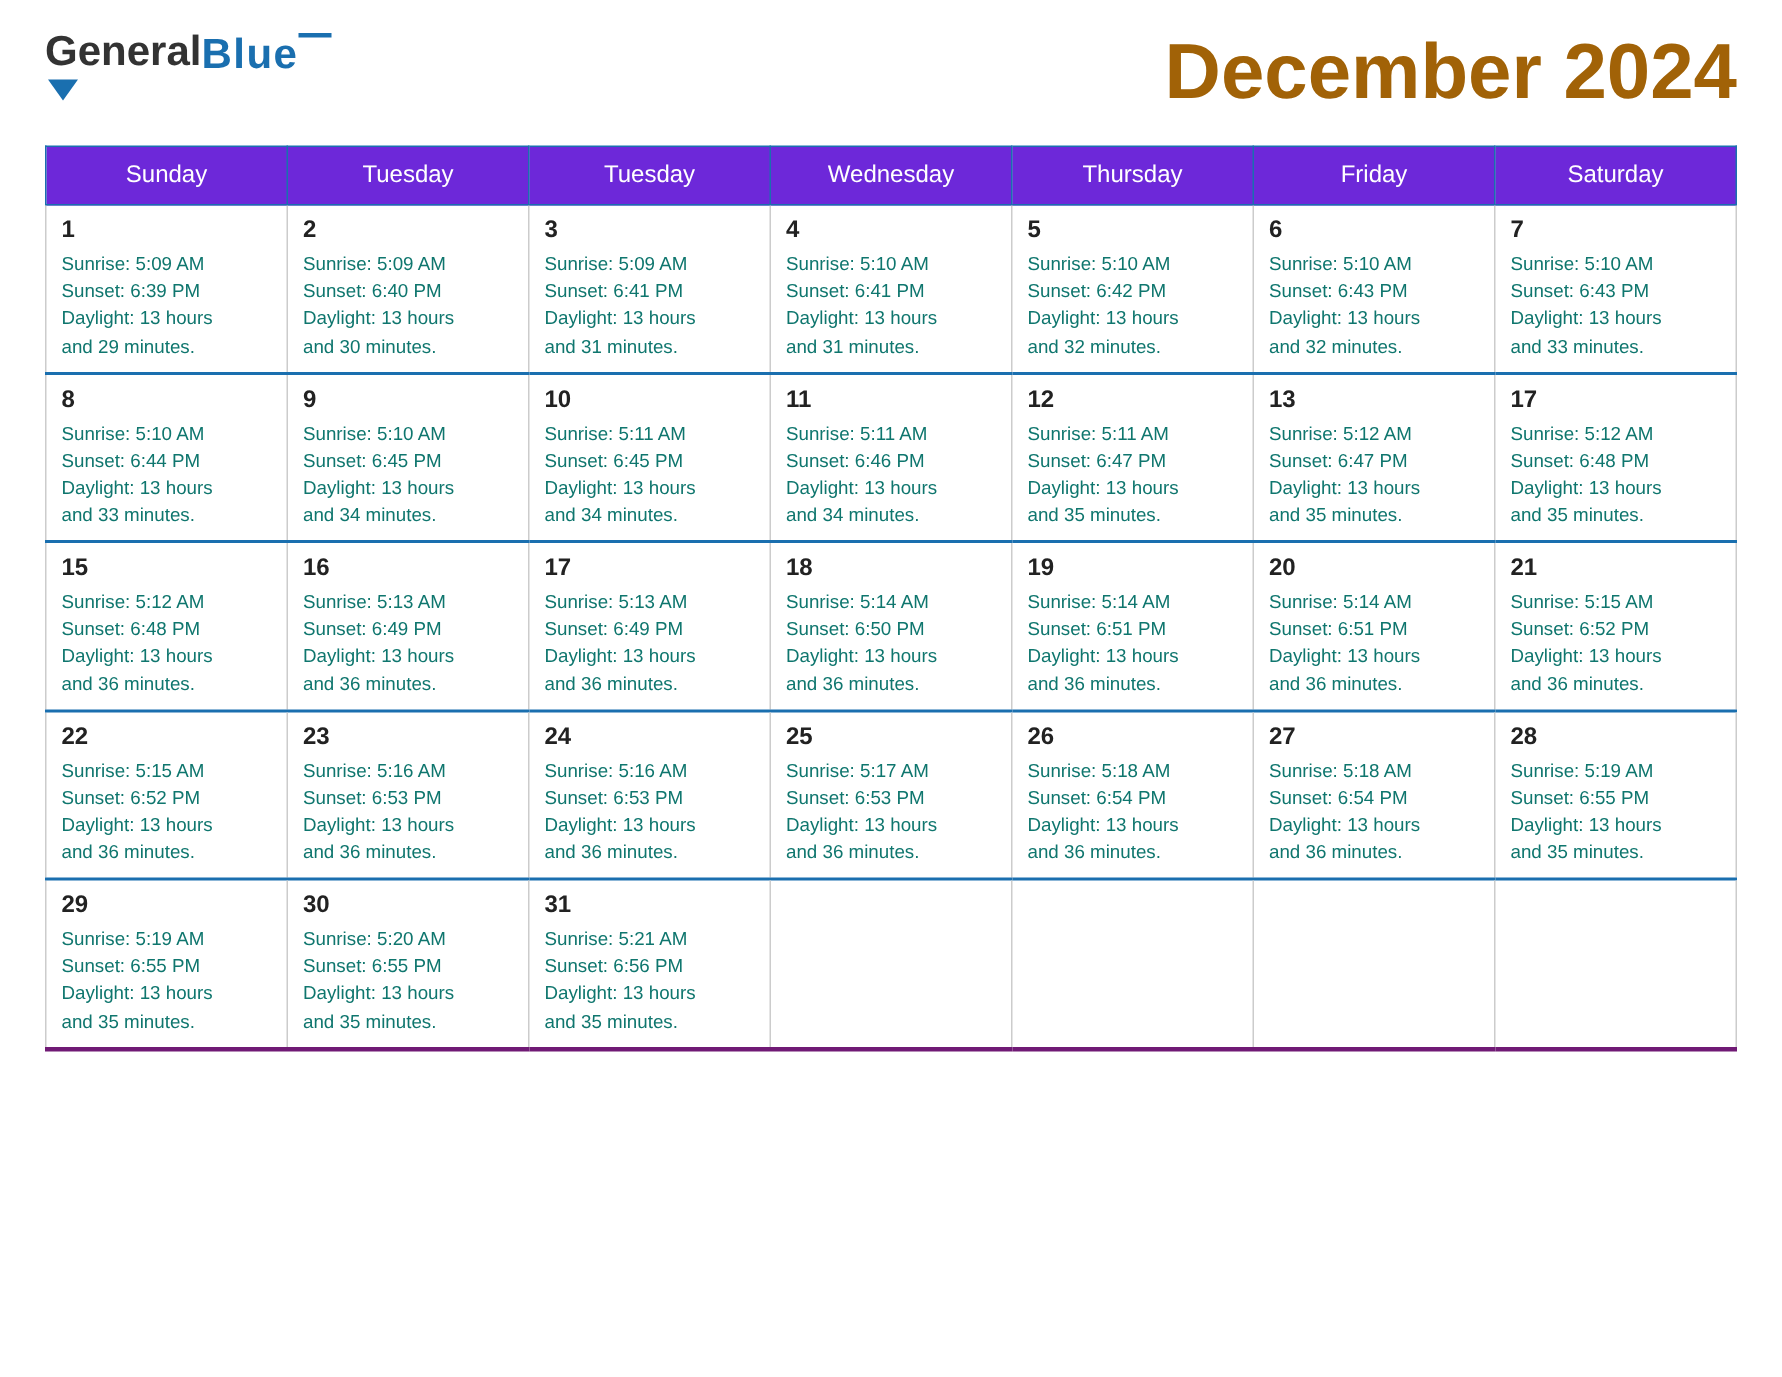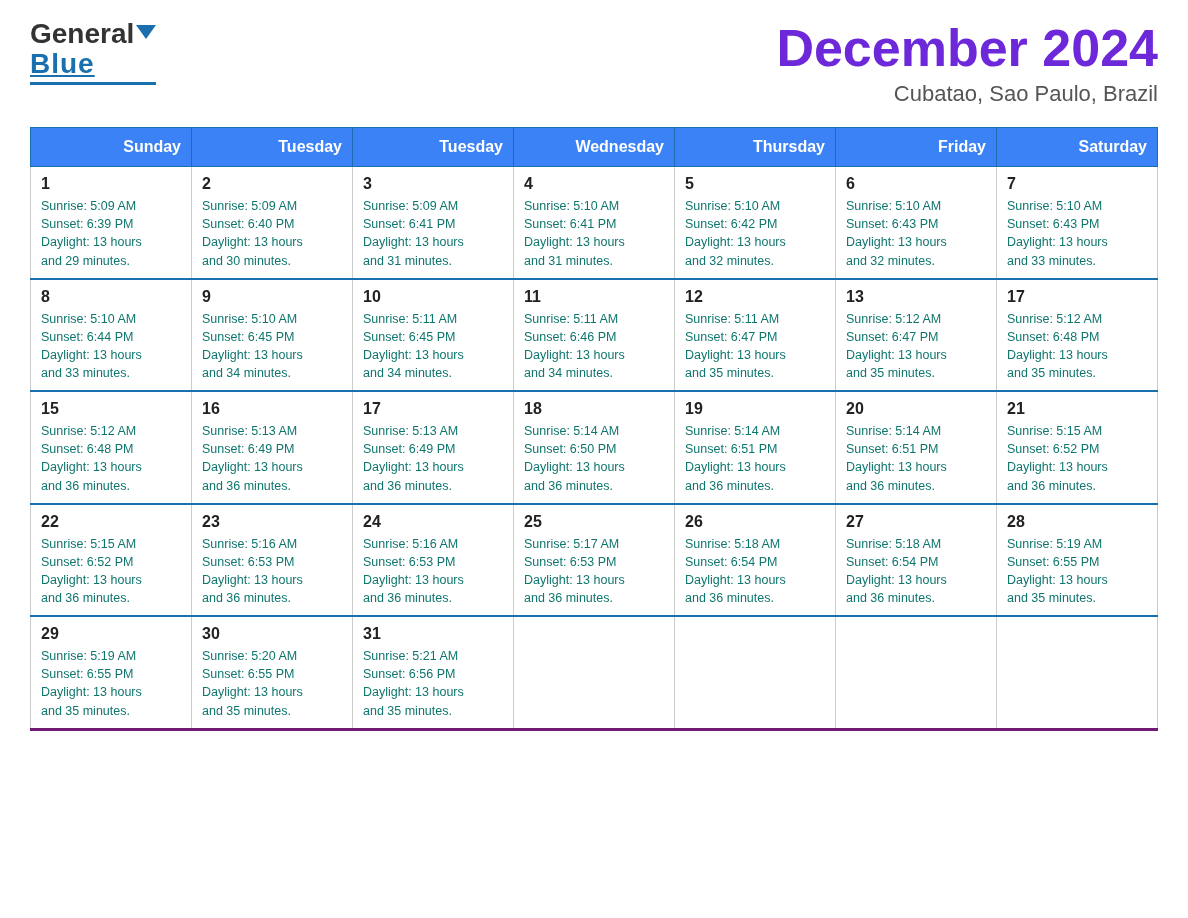--- a/index.html
+++ b/index.html
@@ -11,21 +11,21 @@
       padding: 20px 30px;
     }
     .header {
       display: flex;
       justify-content: space-between;
       align-items: flex-start;
       margin-bottom: 20px;
     }
     .logo {
       display: flex;
-      flex-direction: column;
+      flex-direction: row;
       align-items: flex-start;
     }
     .logo-text {
       font-size: 28px;
       font-weight: bold;
       color: #333;
       line-height: 1;
     }
     .logo-text span.general { color: #333; }
     .logo-triangle {
@@ -45,40 +45,40 @@
       height: 3px;
       background: #1a6faf;
       margin-top: 2px;
     }
     .title-area {
       text-align: right;
     }
     .month-title {
       font-size: 52px;
       font-weight: bold;
-      color: #6d28d9;
+      color: #a16207;
       line-height: 1.1;
     }
     .subtitle {
       font-size: 22px;
       color: #555;
       margin-top: 4px;
     }
     table {
       width: 100%;
       border-collapse: collapse;
       margin-top: 10px;
     }
     th {
-      background: #3b82f6;
+      background: #6d28d9;
       color: #fff;
       font-size: 16px;
-      font-weight: bold;
+      font-weight: normal;
       padding: 10px 10px;
-      text-align: right;
+      text-align: center;
       border: 1px solid #1a6faf;
     }
     td {
       vertical-align: top;
       padding: 8px 10px;
       border: 1px solid #ccc;
       font-size: 13px;
       color: #333;
       width: 14.28%;
       min-height: 90px;
@@ -109,27 +109,26 @@
 <body>
 
 <div class="header">
   <div class="logo">
     <div style="display:flex;align-items:center;">
       <span class="logo-text">
         <span class="general">General</span><span class="logo-triangle"></span>
       </span>
     </div>
     <div style="display:flex;align-items:center;margin-top:0;">
-      <span style="font-size:28px;font-weight:bold;color:#1a6faf;letter-spacing:1px;text-decoration:underline;">Blue</span>
+      <span style="font-size:28px;font-weight:bold;color:#1a6faf;letter-spacing:1px;">Blue</span>
     </div>
     <div class="logo-line"></div>
   </div>
   <div class="title-area">
     <div class="month-title">December 2024</div>
-    <div class="subtitle">Cubatao, Sao Paulo, Brazil</div>
   </div>
 </div>
 
 <table>
   <thead>
     <tr>
       <th>Sunday</th>
       <th>Tuesday</th>
       <th>Tuesday</th>
       <th>Wednesday</th>

